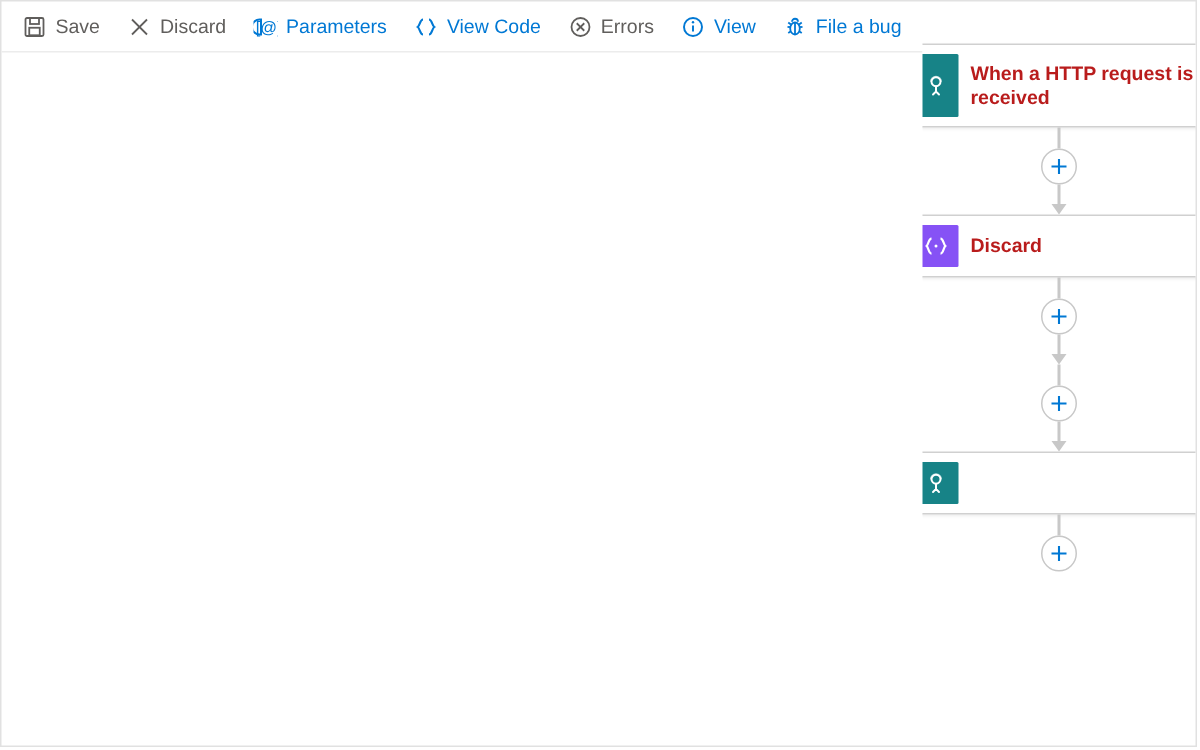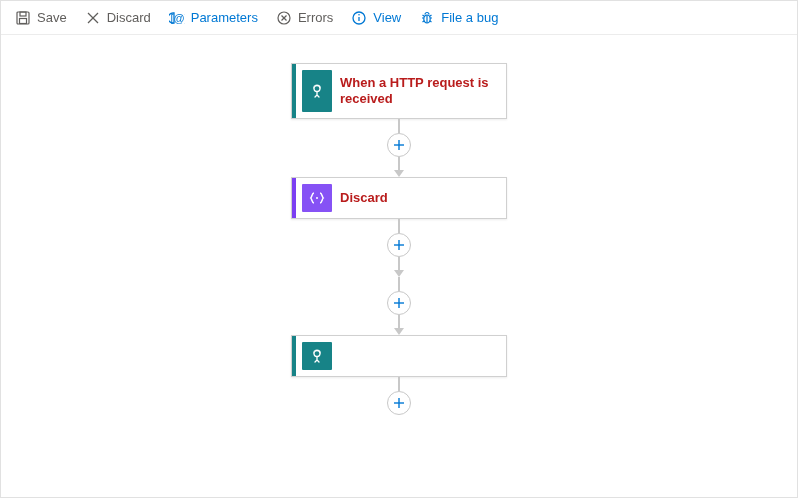--- a/index.html
+++ b/index.html
@@ -8,21 +8,21 @@
     width: 800px; height: 500px;
     font-family: "Segoe UI", Arial, sans-serif;
     background: #ffffff;
     color: #323130;
     overflow: hidden;
   }
   .root {
     width: 798px; height: 498px;
     border: 1px solid #e1e1e1;
     display: flex;
-    flex-direction: column;
+    flex-direction: row;
   }
   
   .toolbar {
     height: 34px;
     display: flex;
     align-items: center;
     gap: 2px;
     padding: 0 6px;
     border-bottom: 1px solid #ececec;
     font-size: 13px;
@@ -144,20 +144,29 @@
     </button>
     <button class="accent">
       <span class="ticon">
         <svg viewBox="0 0 16 16" fill="none" stroke="currentColor" stroke-width="1.3">
           <path d="M4 3 h1 v10 h-1 M4 3 a3 3 0 0 0 0 10" fill="none"></path>
           <text x="1.5" y="12" font-size="11" fill="currentColor" stroke="none">[@]</text>
         </svg>
       </span>
       <span>Parameters</span>
     </button>
+    <button class="accent">
+      <span class="ticon">
+        <svg viewBox="0 0 16 16" fill="none" stroke="currentColor" stroke-width="1.4">
+          <path d="M6 3 C4 3 4 7 2.5 8 C4 9 4 13 6 13"></path>
+          <path d="M10 3 C12 3 12 7 13.5 8 C12 9 12 13 10 13"></path>
+        </svg>
+      </span>
+      <span>View Code</span>
+    </button>
     <button>
       <span class="ticon">
         <svg viewBox="0 0 16 16" fill="none" stroke="currentColor" stroke-width="1.2">
           <circle cx="8" cy="8" r="6"></circle>
           <line x1="5.5" y1="5.5" x2="10.5" y2="10.5"></line>
             <line x1="10.5" y1="5.5" x2="5.5" y2="10.5"></line>
         </svg>
       </span>
       <span>Errors</span>
     </button>

